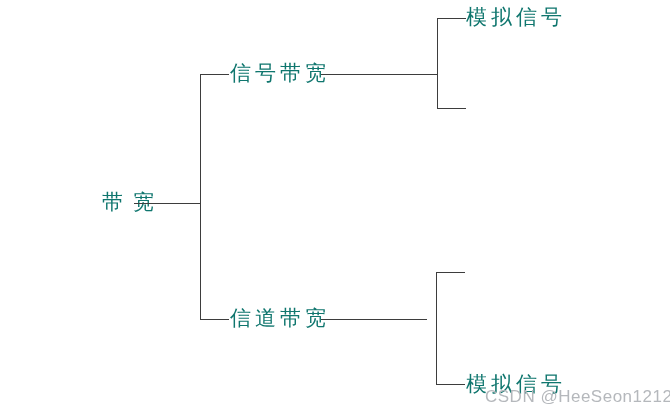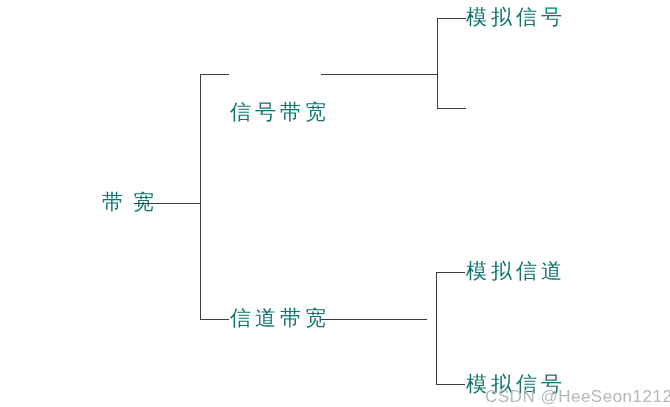--- a/index.html
+++ b/index.html
@@ -38,35 +38,34 @@
 
 <div class="stage">
 
   <div class="node-label root-label" style="left:74px; top:191px;">带宽</div>
 
   <div class="line h-line" style="left:134px; top:203px; width:66px;"></div>
 
   <div class="line v-line" style="left:200px; top:74px; height:246px;"></div>
 
   <div class="line h-line" style="left:200px; top:74px; width:29px;"></div>
-  <div class="node-label" style="left:230px; top:62px;margin-top:39px;">信号带宽</div>
+  <div class="node-label" style="left:230px; top:62px;">信号带宽</div>
   <div class="line h-line" style="left:321px; top:74px; width:117px;"></div>
 
   <div class="line v-line" style="left:437px; top:18px; height:91px;"></div>
   <div class="line h-line" style="left:438px; top:18px; width:28px;"></div>
   <div class="line h-line" style="left:438px; top:108px; width:28px;"></div>
 
   <div class="node-label" style="left:466px; top:6px;">模拟信号</div>
 
   <div class="line h-line" style="left:200px; top:319px; width:29px;"></div>
   <div class="node-label" style="left:230px; top:307px;">信道带宽</div>
   <div class="line h-line" style="left:321px; top:319px; width:106px;"></div>
 
   <div class="line v-line" style="left:436px; top:272px; height:113px;"></div>
   <div class="line h-line" style="left:437px; top:272px; width:28px;"></div>
   <div class="line h-line" style="left:437px; top:384px; width:28px;"></div>
 
-  <div class="node-label" style="left:466px; top:260px;">模拟信道</div>
   <div class="node-label" style="left:466px; top:373px;">模拟信号</div>
 
   <div class="watermark">CSDN @HeeSeon1212</div>
 
 </div>
 
 </body></html>

